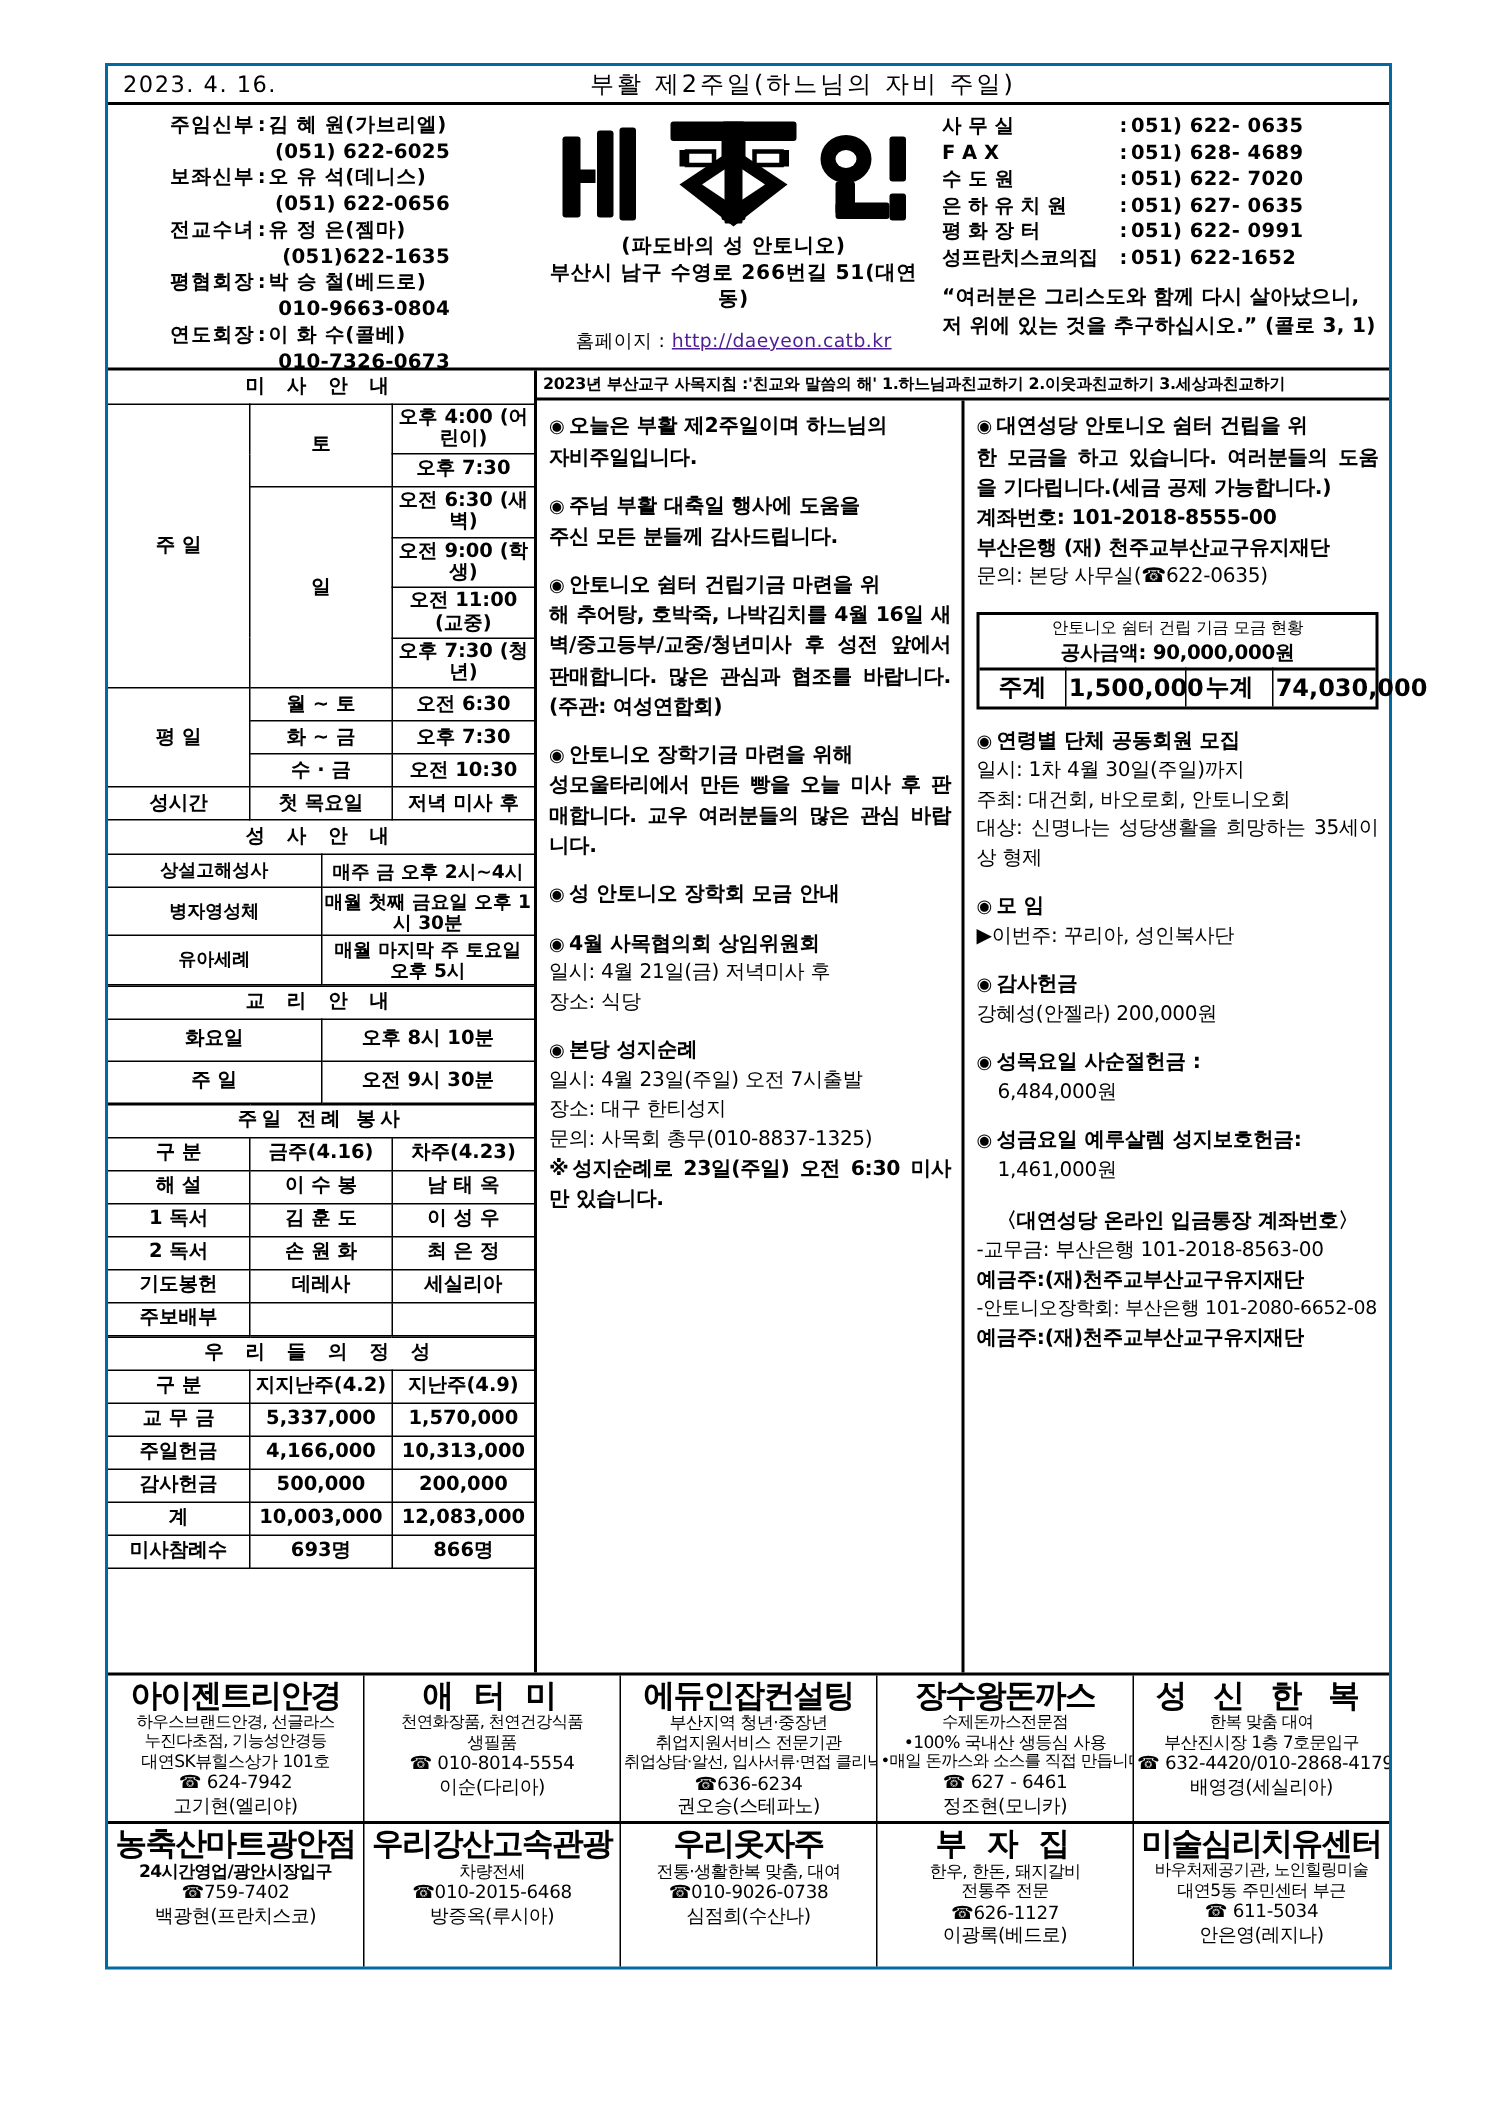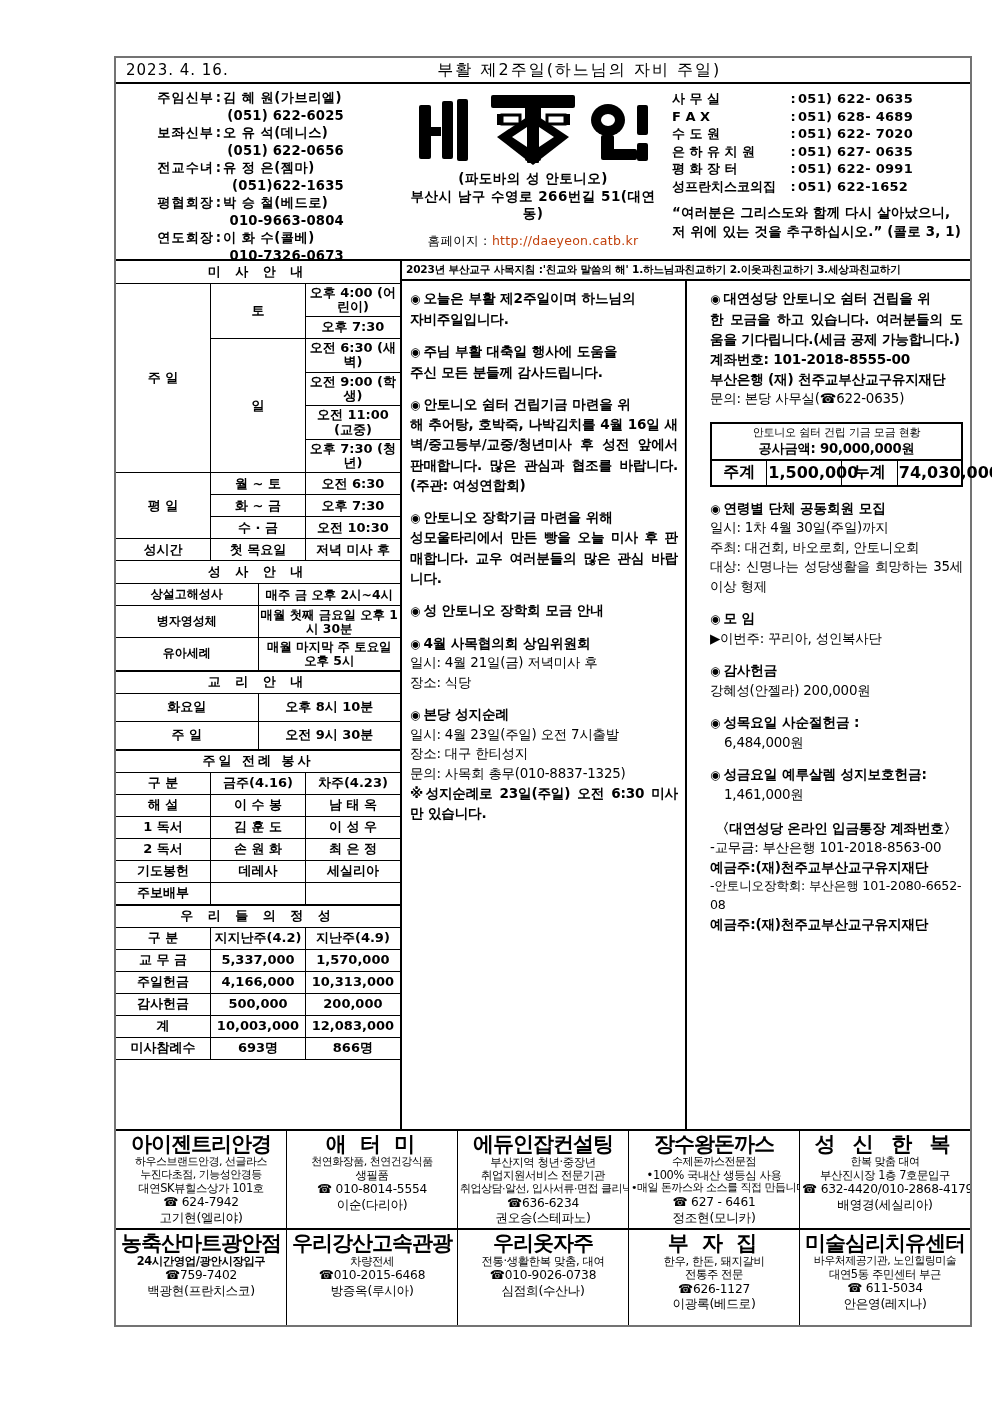--- a/index.html
+++ b/index.html
@@ -16,28 +16,27 @@
     position: relative;
     width: 992px;
     height: 1403px;
     background: #fff;
     overflow: hidden;
     box-sizing: border-box;
   }
   .sheet {
     position: absolute;
     left: 70px;
-    top: 56px;
+    top: 42px;
     width: 858px;
     height: 1271px;
-    border: 2px solid #737373;
+    border: 2px solid #0369a1;
     box-sizing: border-box;
     display: flex;
     flex-direction: column;
-    margin-left: 44px;
   }
   
   .topbar {
     display: flex;
     align-items: center;
     border-bottom: 2px solid #000;
     height: 26px;
     flex: 0 0 auto;
     box-sizing: border-box;
   }
@@ -105,21 +104,22 @@
     font-weight: bold;
     line-height: 1.3;
     letter-spacing: 0.5px;
   }
   .mh-center .homepage {
     font-size: 12.5px;
     margin-top: 10px;
     letter-spacing: 0.3px;
   }
   .mh-center .homepage .url {
-    color: #c2410c;
+    color: #4c1d95;
+    text-decoration: underline;
   }
   .mh-right {
     flex: 1;
     box-sizing: border-box;
     border-left: 0;
     padding: 6px 6px 2px 8px;
     font-size: 13px;
     font-weight: bold;
     line-height: 1.35;
   }
@@ -180,21 +180,21 @@
   }
   .col-mid {
     width: 285px;
     box-sizing: border-box;
     border-right: 2px solid #000;
     padding: 8px 7px 4px 8px;
   }
   .col-right {
     flex: 1;
     box-sizing: border-box;
-    padding: 8px 7px 4px 23px;
+    padding: 8px 7px 4px 8px;
     min-width: 0;
   }
   
   table.blk {
     width: 100%;
     border-collapse: collapse;
     table-layout: fixed;
   }
   table.blk td, table.blk th {
     border: 1px solid #000;

